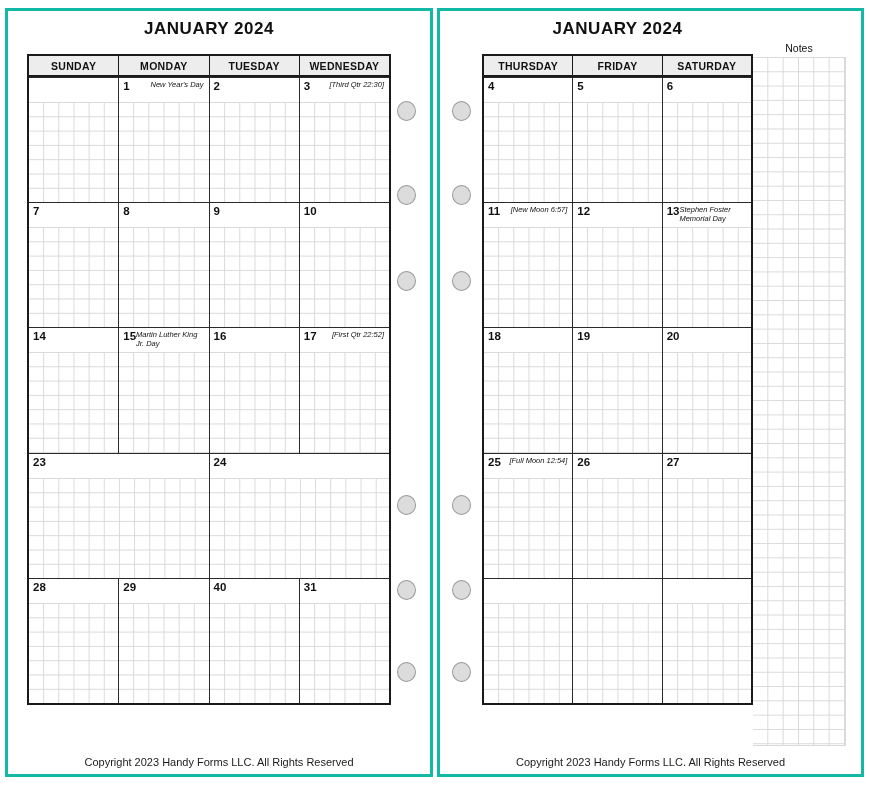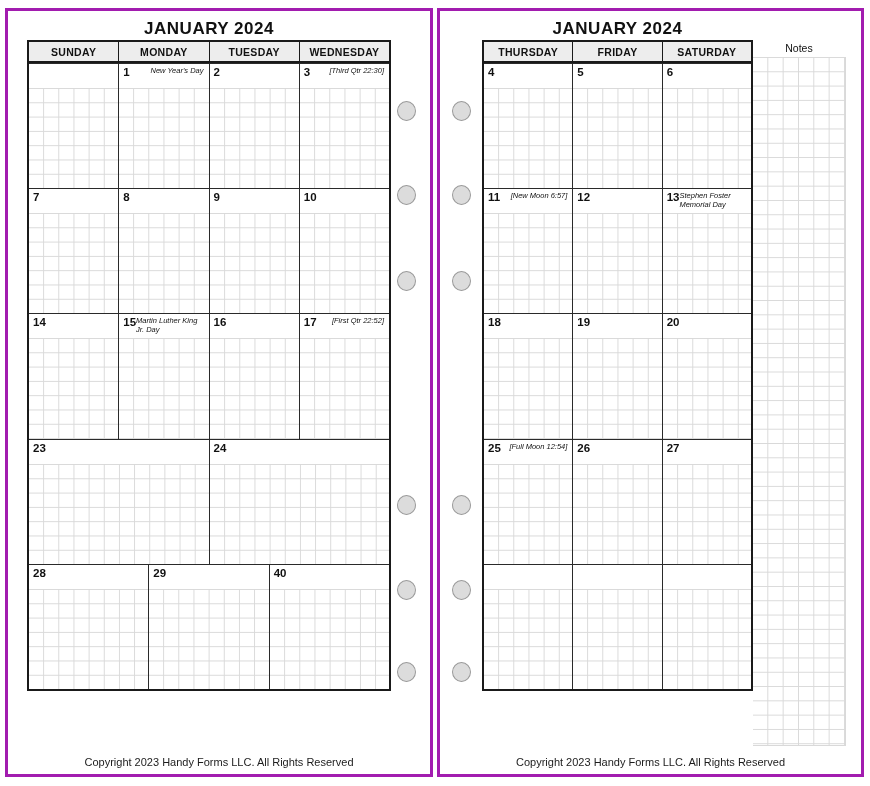--- a/index.html
+++ b/index.html
@@ -2,32 +2,32 @@
 <html><head>
 <meta charset="utf-8">
 <style>
   html,body{margin:0;padding:0;}
   body{
     width:870px;height:786px;position:relative;background:#fff;
     font-family:"Liberation Sans",sans-serif;color:#111;
   }
   .page{
     position:absolute;top:8px;height:763px;background:#fff;
-    border:3px solid #a21caf;box-sizing:content-box;
+    border:3px solid #14b8a6;box-sizing:content-box;
   }
   .page-left{left:5px;width:422px;}
   .page-right{left:437px;width:421px;}
   .month-title{
     position:absolute;top:8px;text-align:center;
     font-weight:bold;font-size:17px;letter-spacing:.5px;white-space:nowrap;
   }
   .page-left .month-title{left:19px;width:364px;}
   .page-right .month-title{left:42px;width:271px;}
   .cal-table{
-    position:absolute;top:29px;height:651px;border:2px solid #1a1a1a;
+    position:absolute;top:43px;height:651px;border:2px solid #1a1a1a;
     box-sizing:border-box;display:flex;flex-direction:column;background:#fff;
   }
   .page-left .cal-table{left:19px;width:364px;}
   .page-right .cal-table{left:42px;width:271px;}
   .header-row{display:flex;height:19px;min-height:19px;border-bottom:2px solid #1a1a1a;background:#ededed;}
   .hcell{
     flex:1;display:flex;align-items:center;justify-content:center;
     font-weight:bold;font-size:10.5px;border-left:1.5px solid #1a1a1a;letter-spacing:.3px;
   }
   .hcell:first-child{border-left:none;}
@@ -210,20 +210,27 @@
           </div>
           <div class="grid-area"></div>
         </div>
       <div class="day-cell">
           <div class="date-band">
             <span class="date-num">40</span>
             <span class="day-note"></span>
           </div>
           <div class="grid-area"></div>
         </div>
+      <div class="day-cell">
+          <div class="date-band">
+            <span class="date-num">31</span>
+            <span class="day-note"></span>
+          </div>
+          <div class="grid-area"></div>
+        </div>
     </div>
   </div>
 
   <div class="hole h1"></div>
   <div class="hole h2"></div>
   <div class="hole h3"></div>
   <div class="hole h4"></div>
   <div class="hole h5"></div>
   <div class="hole h6"></div>
 

